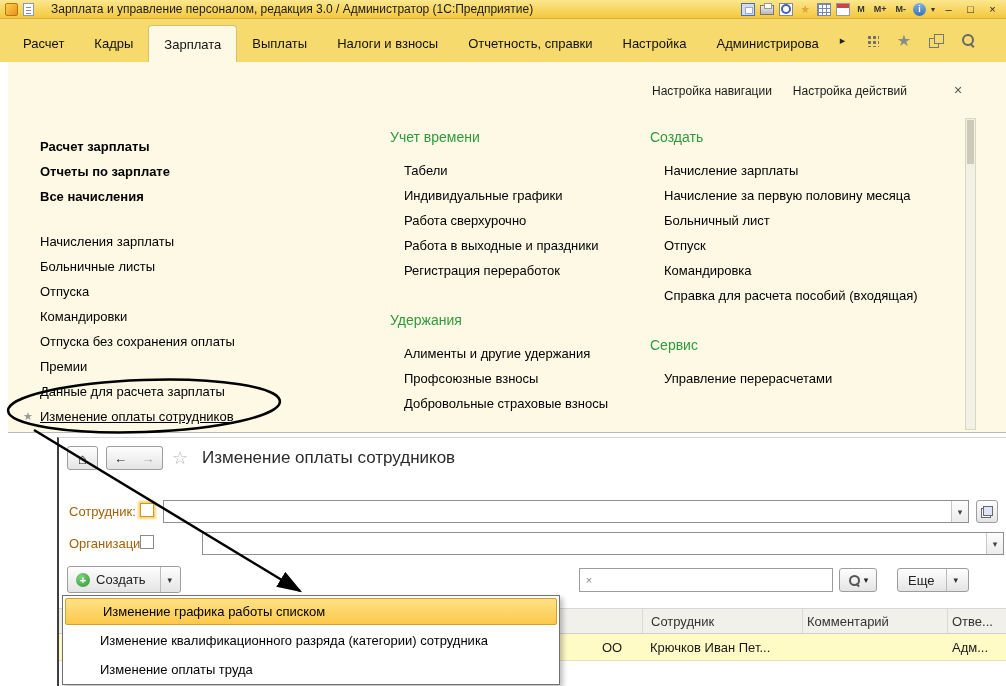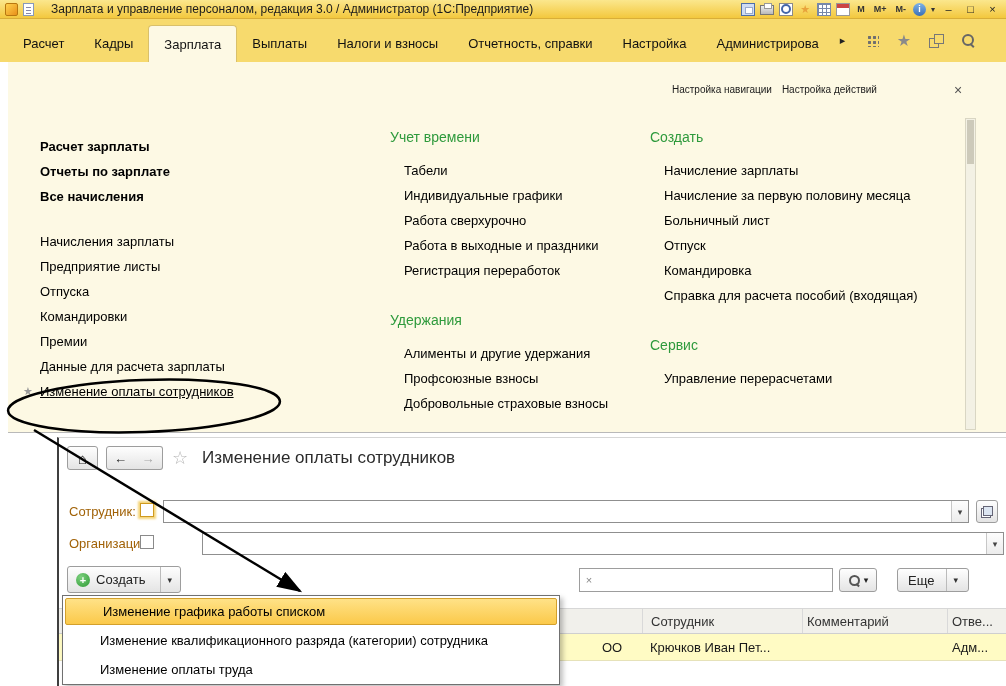--- a/index.html
+++ b/index.html
@@ -48,21 +48,21 @@
   .tb-star{font-size:16px;color:#8a8a8a;cursor:pointer;line-height:14px}
   .recent-ico{width:14px;height:14px;position:relative;cursor:pointer}
   .recent-ico::before{content:"";position:absolute;left:0;top:4px;width:8px;height:8px;border:1.5px solid #777;background:#f7da6d}
   .recent-ico::after{content:"";position:absolute;left:5px;top:0;width:8px;height:8px;border:1.5px solid #777;background:#f7da6d}
   .mag{position:relative;display:inline-block;width:15px;height:15px;cursor:pointer}
   .mag::before{content:"";position:absolute;left:1px;top:1px;width:8px;height:8px;border:2px solid #666;border-radius:50%}
   .mag::after{content:"";position:absolute;left:10px;top:10px;width:5px;height:2px;background:#666;transform:rotate(45deg);transform-origin:0 0}
 
   
   .panel{position:absolute;left:8px;top:62px;width:998px;height:371px;background:#fdf9e4;border-bottom:1px solid #b9b9b9}
-  .panel-links{position:absolute;top:22px;left:664px;display:flex;gap:10px;font-size:10px}
+  .panel-links{position:absolute;top:22px;left:644px;display:flex;gap:21px;font-size:12px}
   .panel-link{cursor:pointer;color:#1a1a1a;white-space:nowrap}
   .panel-close{position:absolute;top:20px;left:946px;font-size:14px;color:#555;cursor:pointer}
   .pcol{position:absolute}
   .pcol-left{left:32px;top:72px;width:320px}
   .pcol-mid{left:382px;top:60px;width:250px}
   .pcol-right{left:642px;top:60px;width:330px}
   .pitem{height:25px;display:flex;align-items:center;cursor:pointer;white-space:nowrap;color:#000}
   .pitem.bold{font-weight:bold}
   .gap-top{margin-top:20px}
   .pstar-row{margin-left:-17px}
@@ -175,23 +175,24 @@
       <span class="panel-link">Настройка навигации</span>
       <span class="panel-link">Настройка действий</span>
     </div>
     <span class="panel-close">×</span>
 
     <div class="pcol pcol-left">
       <div class="pitem bold">Расчет зарплаты</div>
       <div class="pitem bold">Отчеты по зарплате</div>
       <div class="pitem bold">Все начисления</div>
       <div class="pitem gap-top">Начисления зарплаты</div>
-      <div class="pitem">Предприятие листы</div>
+      <div class="pitem">Больничные листы</div>
       <div class="pitem">Отпуска</div>
       <div class="pitem">Командировки</div>
+      <div class="pitem">Отпуска без сохранения оплаты</div>
       <div class="pitem">Премии</div>
       <div class="pitem">Данные для расчета зарплаты</div>
       <div class="pitem pstar-row">
         <span class="pstar">★</span>
         <span class="plink-underline">Изменение оплаты сотрудников</span>
       </div>
     </div>
 
     <div class="pcol pcol-mid">
       <div class="phead">Учет времени</div>

